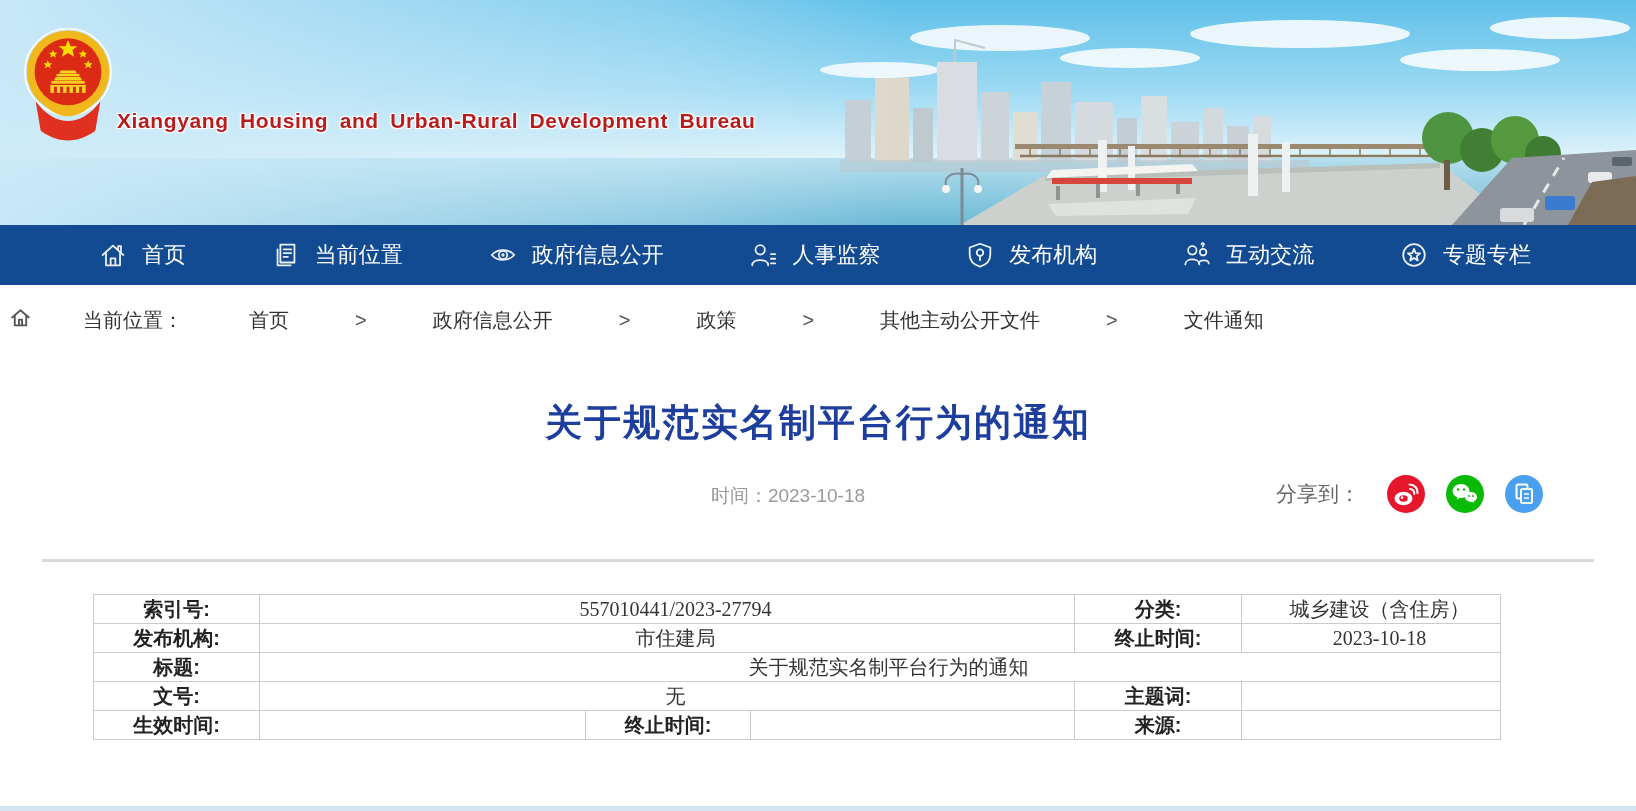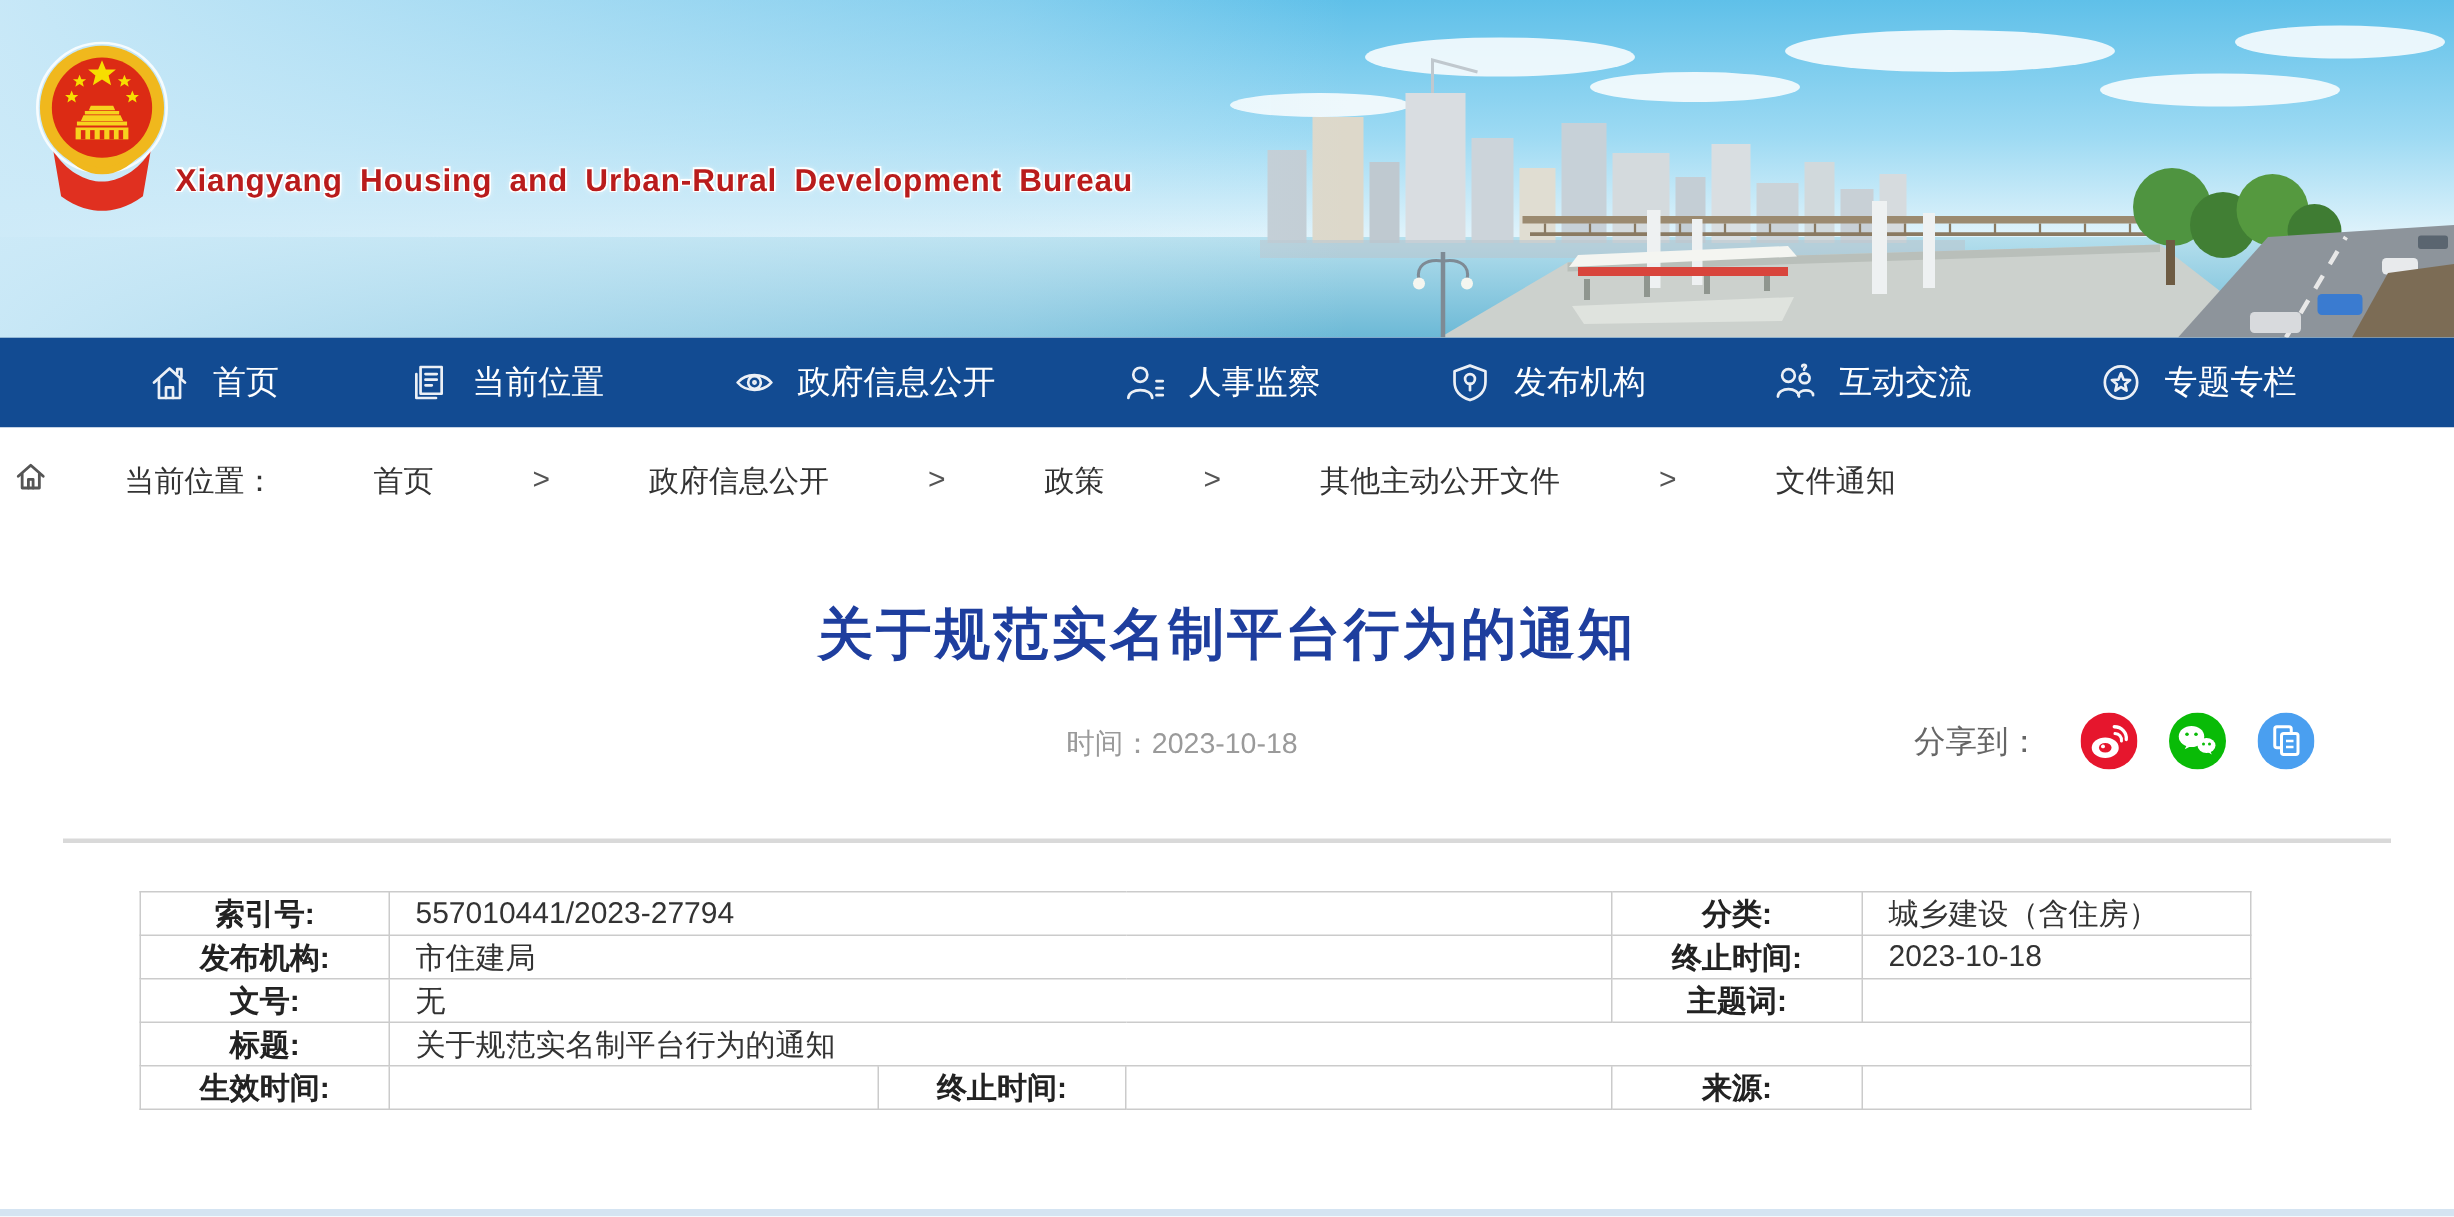--- a/index.html
+++ b/index.html
@@ -47,21 +47,21 @@
   .share-btn svg { width:38px; height:38px; display:block; }
 
   .separator { margin:42px 42px 0 42px; height:3px; background:#d9d9d9; }
 
   
   .doc-table { margin:32px 0 0 93px; border-collapse:collapse; table-layout:fixed;
     width:1407px; }
   .doc-table td { border:1px solid #cbcbcb; height:29px; font-size:20px; color:#333;
     vertical-align:middle; overflow:hidden; white-space:nowrap; }
   .doc-table td.lbl { font-weight:bold; text-align:center; color:#222; }
-  .doc-table td.val { text-align:left; padding-left:17px; }
+  .doc-table td.val { text-align:center; padding-left:17px;font-family:Liberation Serif, serif; }
 
   .bottom-line { position:absolute; left:0; bottom:0; width:1636px; height:5px;
     background:#d5e4f2; }
 </style>
 </head>
 <body>
 
 <div class="page">
 
   <div class="banner">
@@ -331,28 +331,28 @@
       <td class="lbl">分类:</td>
       <td class="val">城乡建设（含住房）</td>
     </tr>
     <tr>
       <td class="lbl">发布机构:</td>
       <td class="val" colspan="3">市住建局</td>
       <td class="lbl">终止时间:</td>
       <td class="val">2023-10-18</td>
     </tr>
     <tr>
+      <td class="lbl">标题:</td>
+      <td class="val" colspan="5">关于规范实名制平台行为的通知</td>
+    </tr>
+    <tr>
       <td class="lbl">文号:</td>
       <td class="val" colspan="3">无</td>
       <td class="lbl">主题词:</td>
       <td class="val"></td>
-    </tr>
-    <tr>
-      <td class="lbl">标题:</td>
-      <td class="val" colspan="5">关于规范实名制平台行为的通知</td>
     </tr>
     <tr>
       <td class="lbl">生效时间:</td>
       <td class="val"></td>
       <td class="lbl">终止时间:</td>
       <td class="val"></td>
       <td class="lbl">来源:</td>
       <td class="val"></td>
     </tr>
   </tbody>

